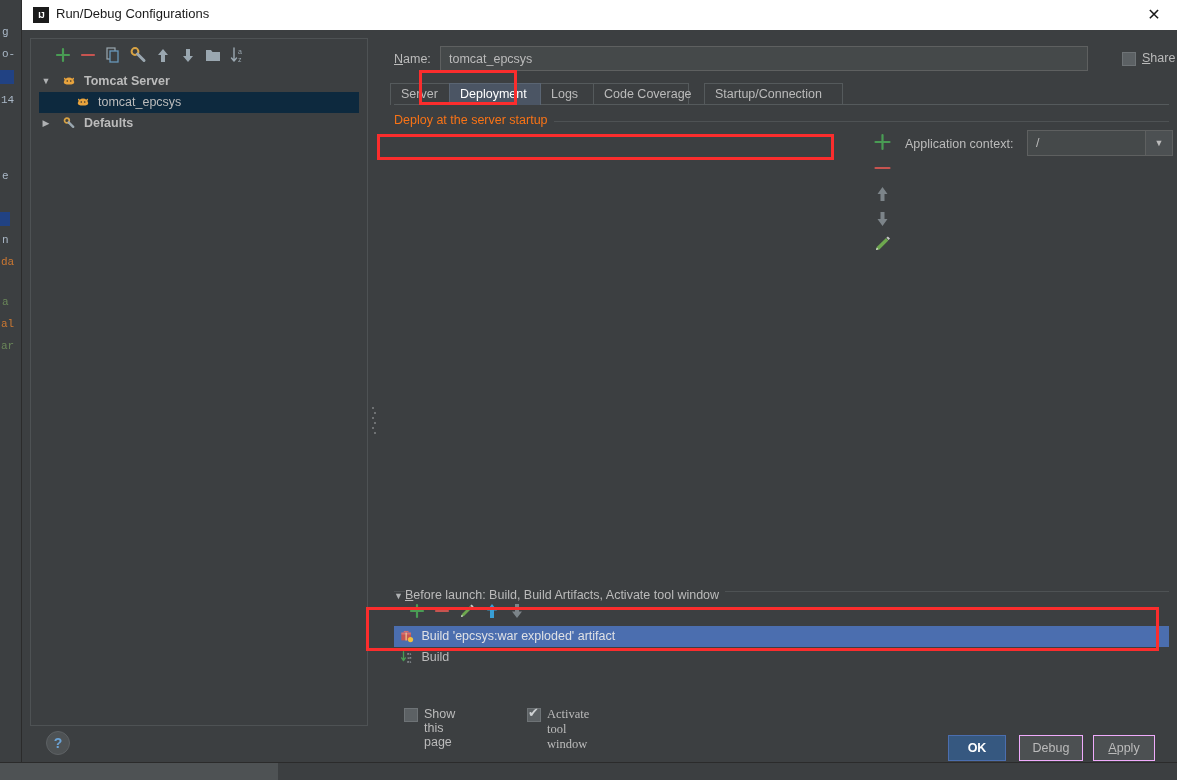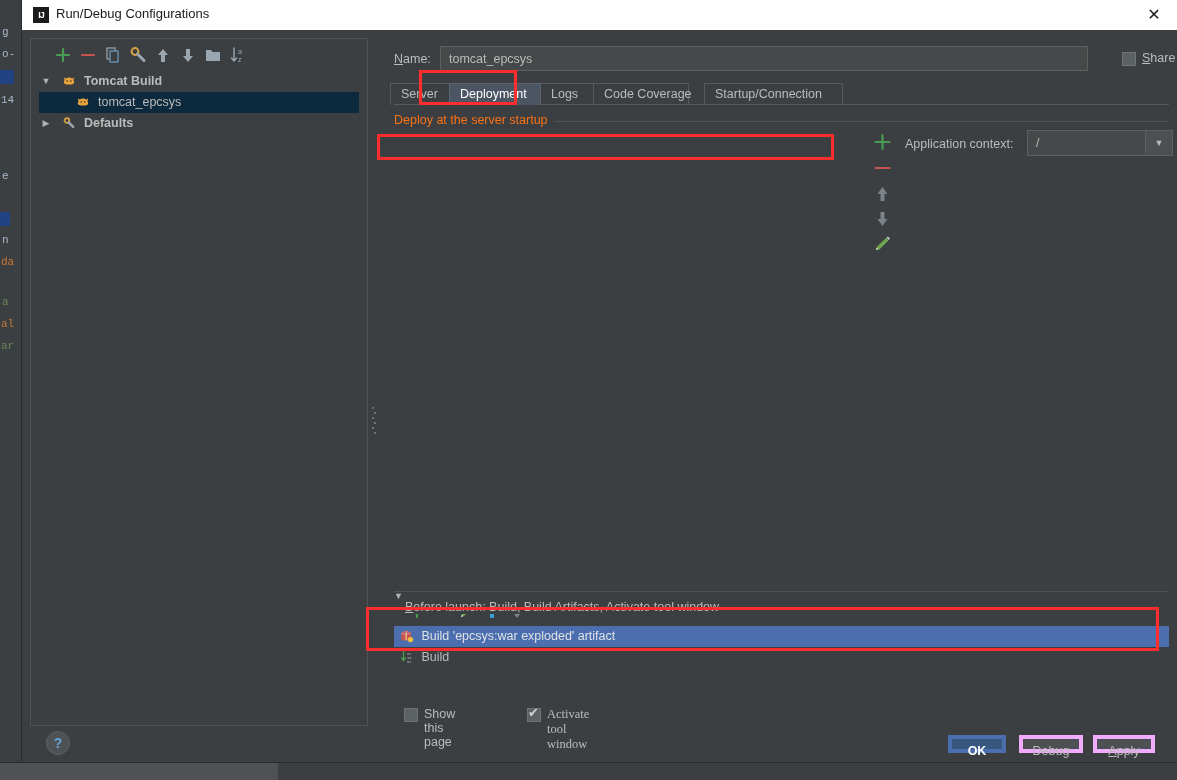--- a/index.html
+++ b/index.html
@@ -207,21 +207,21 @@
     background: #4c5052;
     text-align: center; line-height: 24px; color: #bbbbbb; font-size: 9px;
   }
 
   
   .bl-section { position: absolute; left: 14px; top: 545px; width: 775px; height: 110px; }
   .bl-arrow {
     position: absolute; left: 0; top: 8px; color: #afb1b3; font-size: 9px;
   }
   .bl-title {
-    position: absolute; left: 11px; top: 17px; font-size: 12.5px; color: #bbbbbb;
+    position: absolute; left: 11px; top: 5px; font-size: 12.5px; color: #bbbbbb;
     background: #3c3f41; padding-right: 6px; z-index: 2;
   }
   .bl-title u { text-decoration: underline; }
   .bl-line { position: absolute; left: 0; top: 8px; width: 775px; height: 1px; background: #4e5254; }
   .bl-toolbar { position: absolute; left: 5px; top: 18px; width: 300px; height: 22px; }
   .bl-tb-icon { position: absolute; top: 0; width: 20px; height: 20px; cursor: pointer; }
   .bl-list {
     position: absolute; left: 0; top: 43px; width: 775px; height: 44px;
     background: #3c3f41;
   }
@@ -249,22 +249,22 @@
 
   
   .help-btn {
     position: absolute; left: 24px; top: 701px; width: 24px; height: 24px;
     border-radius: 50%; background: #4e5254; border: 1px solid #5d6164;
     color: #6ba3d6; font-size: 14px; font-weight: bold;
     text-align: center; line-height: 23px; cursor: pointer;
     box-sizing: border-box;
   }
   .btn {
-    position: absolute; top: 705px; height: 18px;
-    border: 4px solid #f0abfc; background: #4c5052;
+    position: absolute; top: 705px; height: 26px;
+    border: 1px solid #f0abfc; background: #4c5052;
     color: #bbbbbb; font-size: 12.5px; text-align: center; line-height: 24px;
     cursor: pointer; box-sizing: border-box;
     font-family: "Liberation Sans", sans-serif;
   }
   .btn.default { background: #365880; border-color: #4b6eaf; color: #ffffff; font-weight: bold; }
   .btn u { text-decoration: underline; }
 
   
   .anno {
     position: absolute; border: 3px solid #fb2d2d; box-sizing: border-box;
@@ -370,21 +370,21 @@
             <span class="tree-arrow">▼</span>
             <span style="display:inline-block;width:20px;"></span>
             <span class="tree-ico">
               <svg width="14" height="14" viewBox="0 0 16 16">
                 <path d="M2 9c1-3 3-5 6-5s5 2 6 5c0 2-2 3-6 3S2 11 2 9z" fill="#e8a33d"></path>
                 <path d="M3 5l1.5 2.5M13 5l-1.5 2.5" stroke="#e8a33d" stroke-width="1.6" stroke-linecap="round"></path>
                 <circle cx="6" cy="8" r="0.9" fill="#2b2b2b"></circle>
                   <circle cx="10" cy="8" r="0.9" fill="#2b2b2b"></circle>
               </svg>
             </span>
-            <span class="tree-label">Tomcat Build</span>
+            <span class="tree-label">Tomcat Server</span>
           </div>
 
           <div class="tree-row selected">
             <span style="display:inline-block;width:34px;"></span>
             <span class="tree-ico">
               <svg width="14" height="14" viewBox="0 0 16 16">
                 <path d="M2 9c1-3 3-5 6-5s5 2 6 5c0 2-2 3-6 3S2 11 2 9z" fill="#e8a33d"></path>
                 <path d="M3 5l1.5 2.5M13 5l-1.5 2.5" stroke="#e8a33d" stroke-width="1.6" stroke-linecap="round"></path>
                 <circle cx="6" cy="8" r="0.9" fill="#2b2b2b"></circle>
                   <circle cx="10" cy="8" r="0.9" fill="#2b2b2b"></circle>

